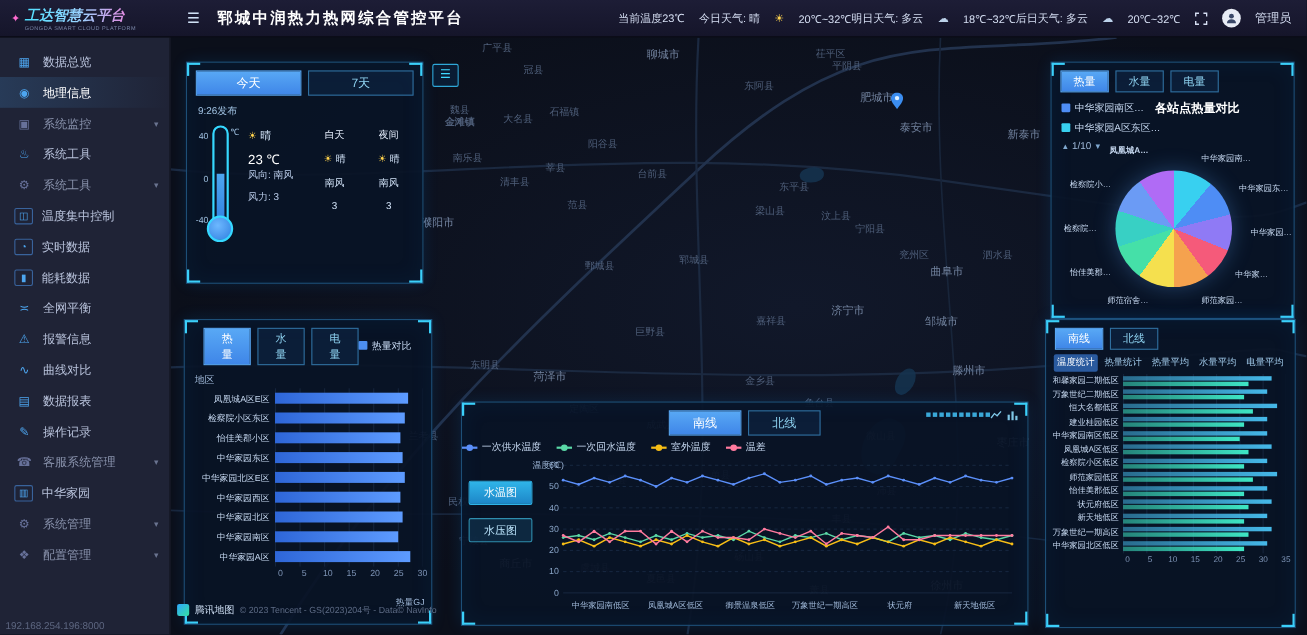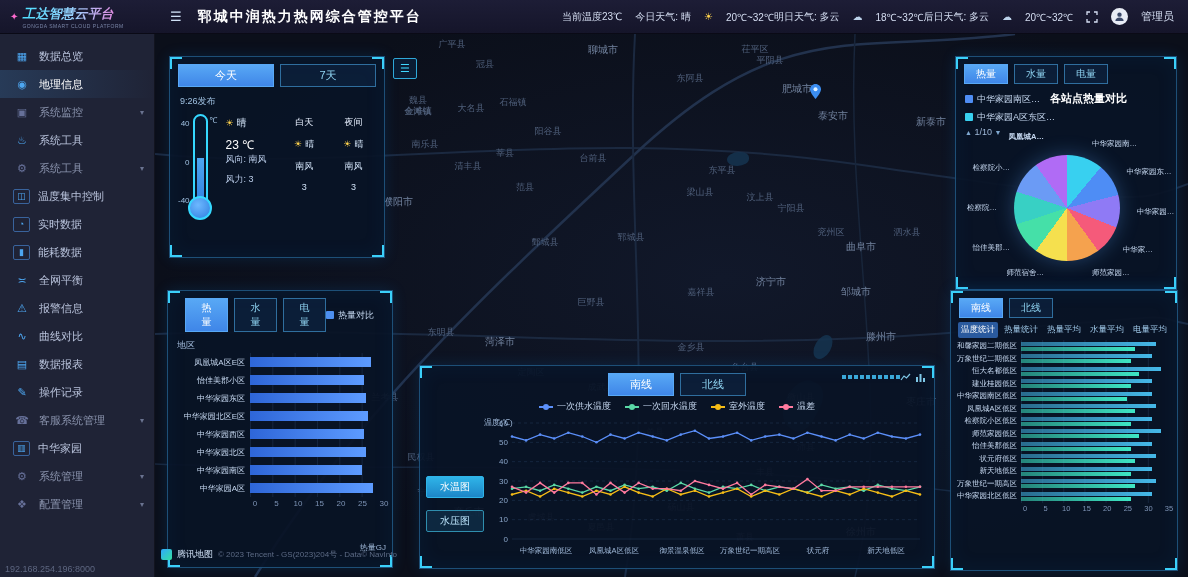--- a/index.html
+++ b/index.html
@@ -100,25 +100,25 @@
   .xtick { position:absolute; transform:translateX(-50%); font-size:8px; color:#7d93b5; top:0; }
   .x-unit { position:absolute; right:6px; bottom:14px; font-size:8px; color:#9fb8d8; }
 
   
   .p-trend { left:264px; top:331px; width:516px; height:204px; }
   .trend-head { position:relative; display:flex; justify-content:center; gap:6px; padding:7px 0 3px; }
   .trend-dots { position:absolute; right:34px; top:9px; display:flex; gap:2px; }
   .tdot { width:4px; height:4px; background:#3aa8d8; }
   .toolbox { position:absolute; right:8px; top:6px; display:flex; gap:4px; }
   .tool-ic { cursor:pointer; display:inline-flex; }
-  .legend-row { display:flex; justify-content:center; gap:14px; padding:1px 0 0; }
+  .legend-row { display:flex; justify-content:flex-start; gap:14px; padding:1px 0 0; }
   .lg-mark { display:inline-block; width:14px; height:2px; position:relative; margin-right:4px; vertical-align:2px; }
   .lg-mark i { position:absolute; left:4px; top:-2px; width:6px; height:6px; border-radius:50%; background:inherit; }
   .trend-body { display:flex; padding:2px 4px 0 6px; position:relative; }
-  .side-btns { width:58px; display:flex; flex-direction:column; gap:12px; padding-top:22px; flex:none;justify-content:center; }
+  .side-btns { width:58px; display:flex; flex-direction:column; gap:12px; padding-top:22px; flex:none; }
   .side-btn { font-size:10px; color:#bfe8ff; border:1px solid #2f8eae; background:rgba(18,58,88,.55); padding:3px 0; text-align:center; border-radius:2px; cursor:pointer; }
   .side-btn.active { background:linear-gradient(180deg,#2fb4e8,#1d86c8); color:#fff; border-color:#2fb4e8; }
   .y-title { position:absolute; left:66px; top:8px; font-size:8px; color:#9fb8d8; }
 
   
   .p-cmp { right:10px; top:256px; width:228px; height:281px; }
   .subtabs { display:flex; gap:3px; padding:0 7px 2px; }
   .subtab { font-size:8.5px; color:#9fc8e8; padding:2px 3px; cursor:pointer; border-radius:2px; white-space:nowrap; }
   .subtab.active { background:#2a5a9e; color:#fff; }
   .cmp-legend { display:flex; gap:10px; padding:1px 9px 2px; }
@@ -423,20 +423,26 @@
             <span class="sq" style="background: rgb(77, 143, 240);"></span>
             <span class="legend-label">热量对比</span>
           </span></span>
     </div>
     <div class="region">地区</div>
     <div id="bars-rows">
         <div class="brow">
           <span class="lb">凤凰城A区E区</span>
           <div class="track">
             <div class="hbar" style="width: 90%;"></div>
+          </div>
+        </div>
+        <div class="brow">
+          <span class="lb">检察院小区东区</span>
+          <div class="track">
+            <div class="hbar" style="width: 88.3333%;"></div>
           </div>
         </div>
         <div class="brow">
           <span class="lb">怡佳美郡小区</span>
           <div class="track">
             <div class="hbar" style="width: 85%;"></div>
           </div>
         </div>
         <div class="brow">
           <span class="lb">中华家园东区</span>

